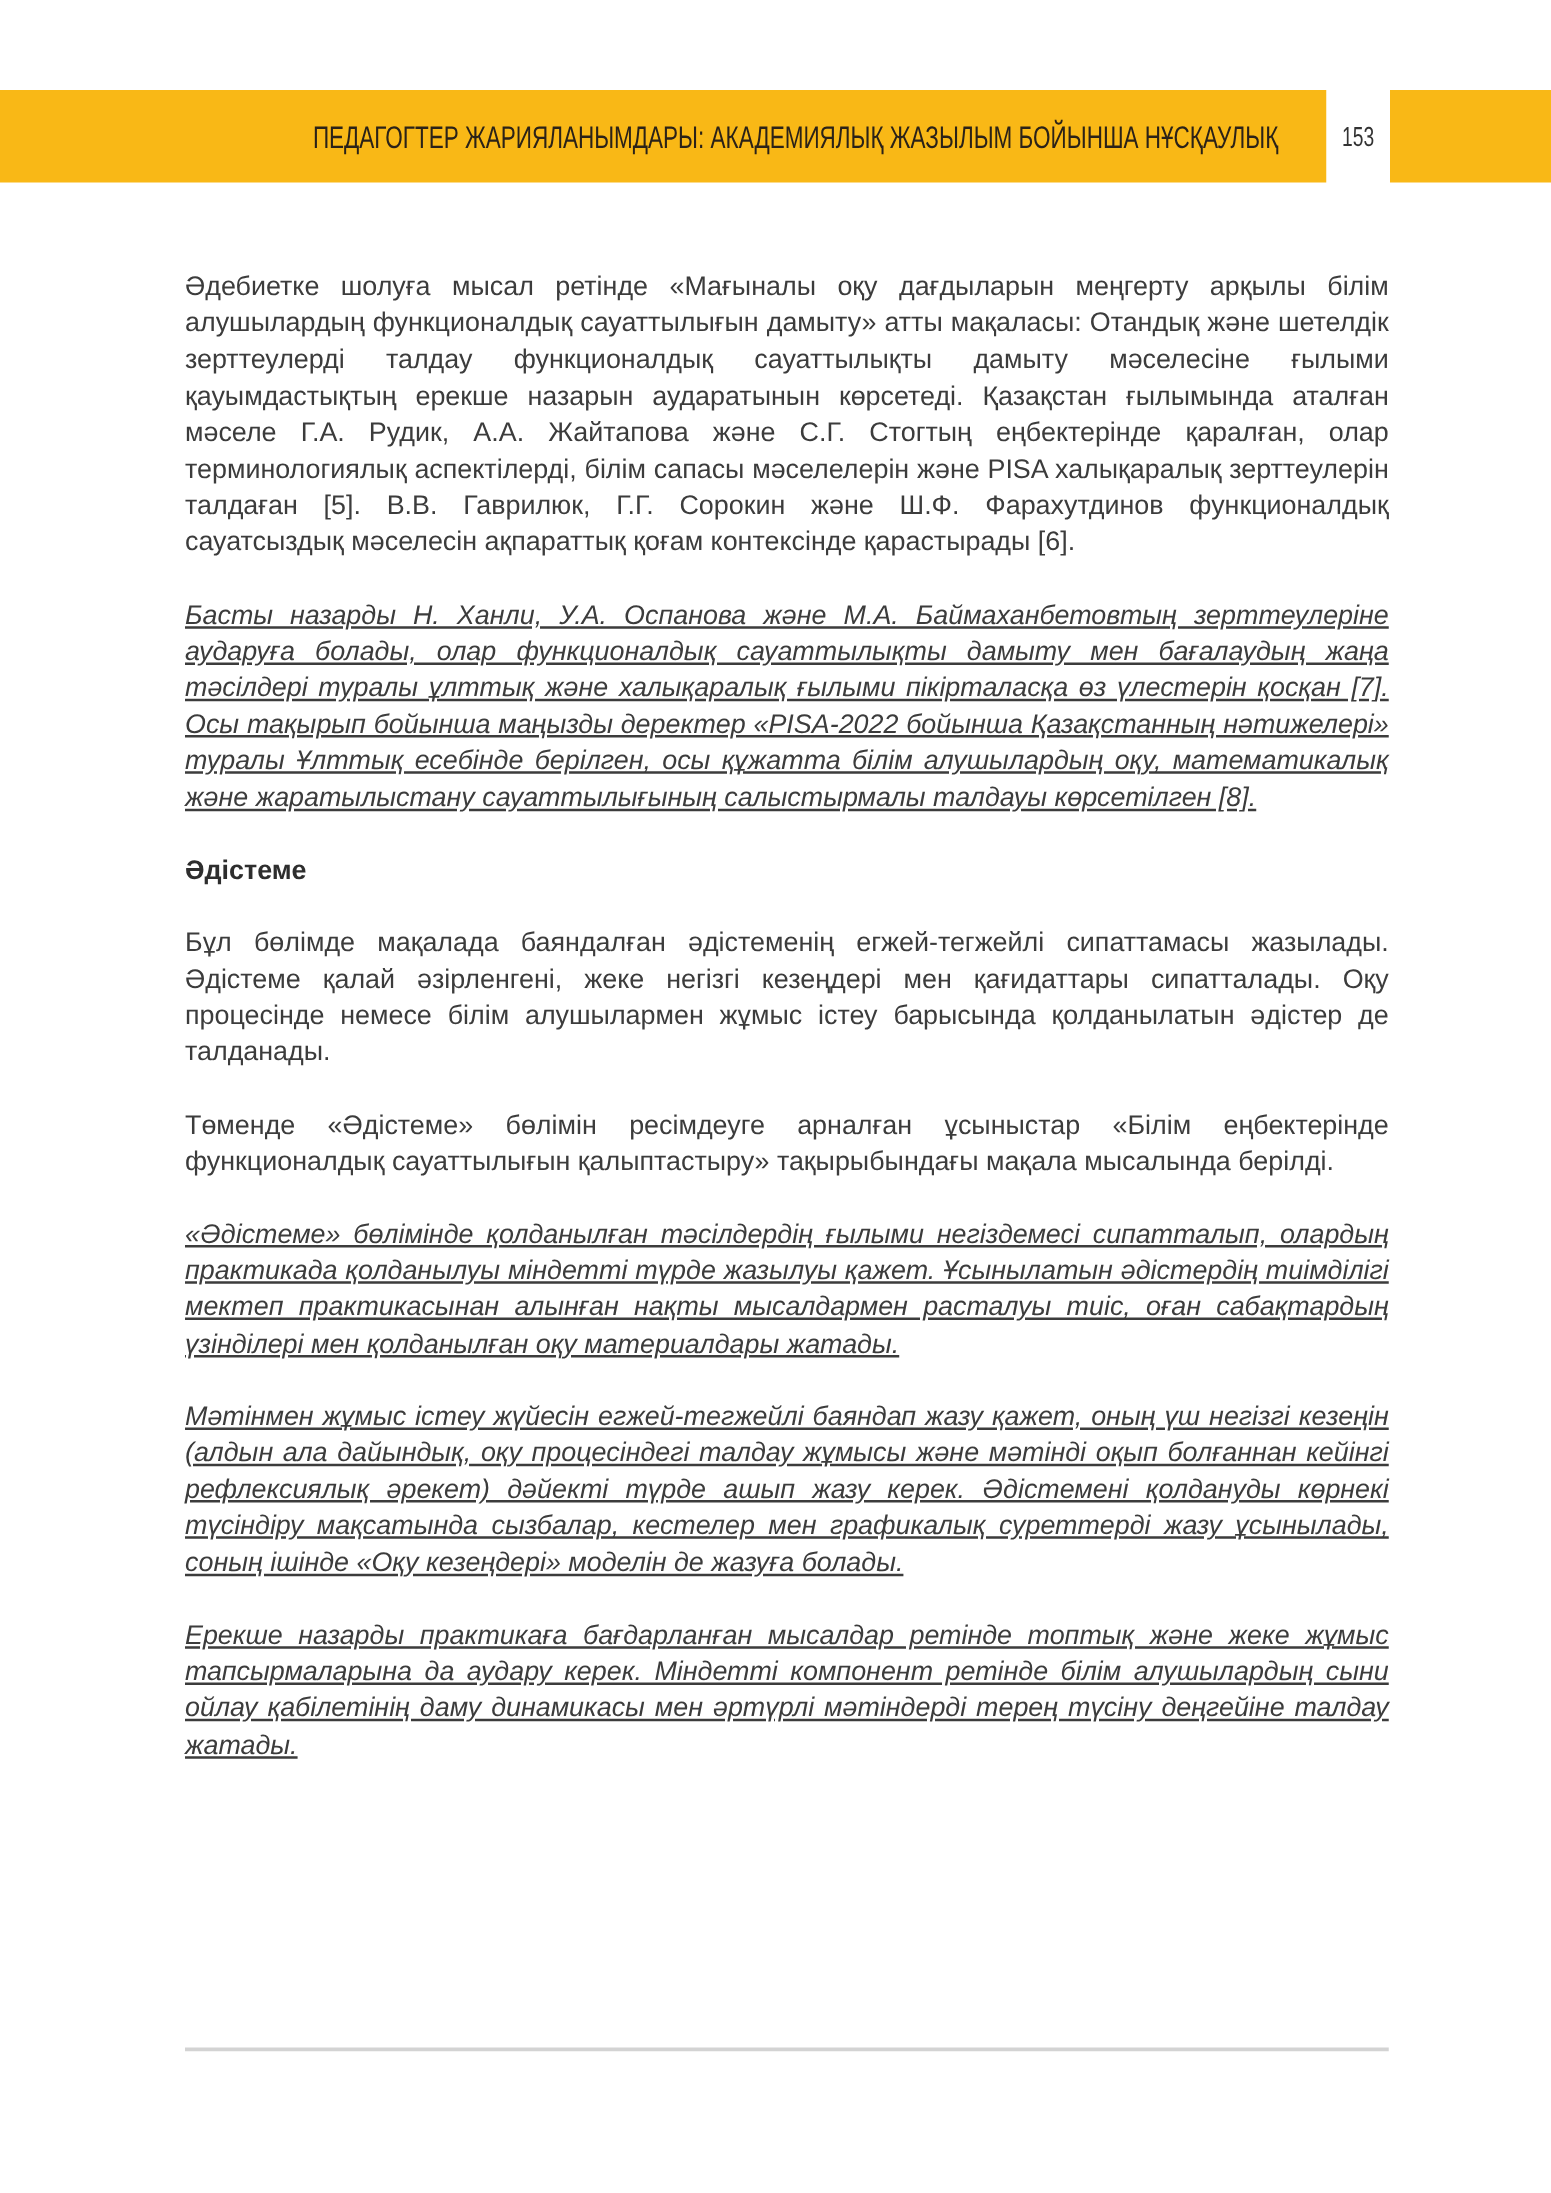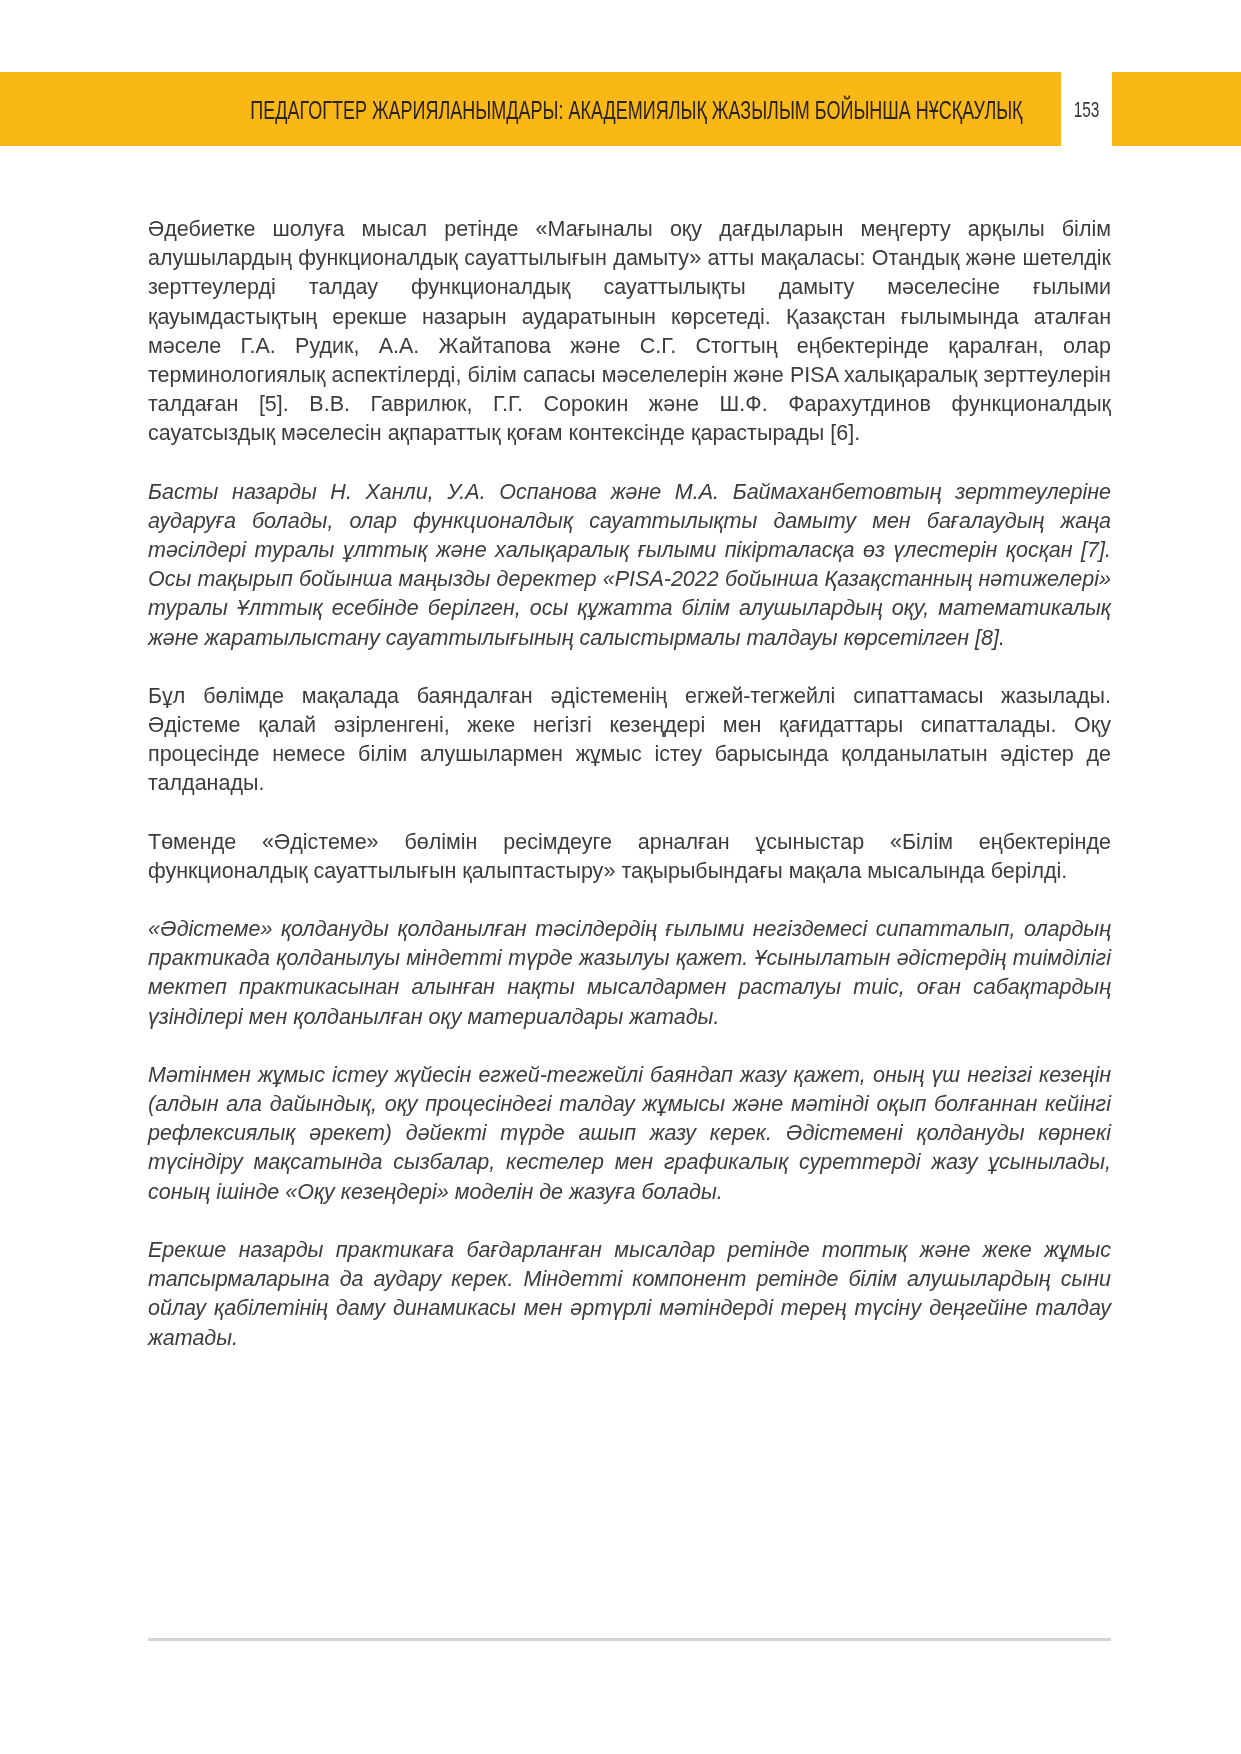--- a/index.html
+++ b/index.html
@@ -12,38 +12,39 @@
                   font-size: 25px; color: #2b2218; letter-spacing: 0px;
                   transform: scaleX(0.72); transform-origin: right center; white-space: nowrap; }
   .page-number { position: absolute; left: 1061px; top: 72px; width: 51px; height: 74px;
                  line-height: 76px; text-align: center; font-size: 22px; color: #333;
                  transform: scaleX(0.7); }
   .header-block { position: absolute; left: 1112px; top: 72px; width: 129px; height: 74px;
                   background: #f9b816; }
   .content { position: absolute; left: 148px; top: 215px; width: 963px; }
   .para { margin: 0 0 29px 0; font-size: 21.5px; line-height: 29.2px; text-align: justify;
           color: #3c3c3c; }
-  .para.italic { font-style: italic; }
+  .para.italic { font-style: italic; text-decoration: underline; }
   .para .run-italic { }
   .heading { font-size: 21.5px; font-weight: bold; margin: 0 0 29px 0; line-height: 29px; color: #2e2e2e; }
   .footer-rule { position: absolute; left: 148px; top: 1638px; width: 963px; height: 3px;
                  background: #d3d3d3; }
 </style>
 </head>
 <body>
 
 <div class="header-bar">
   <div class="header-title">ПЕДАГОГТЕР ЖАРИЯЛАНЫМДАРЫ: АКАДЕМИЯЛЫҚ ЖАЗЫЛЫМ БОЙЫНША НҰСҚАУЛЫҚ</div>
 </div>
 <div class="page-number">153</div>
 <div class="header-block"></div>
 
 <div class="content">
   <p class="para"><span>Әдебиетке шолуға мысал ретінде «Мағыналы оқу дағдыларын меңгерту арқылы білім алушылардың функционалдық сауаттылығын дамыту» атты мақаласы: </span><span class="run-italic">Отандық және шетелдік зерттеулерді талдау функционалдық сауаттылықты дамыту мәселесіне ғылыми қауымдастықтың ерекше назарын аударатынын көрсетеді. Қазақстан ғылымында аталған мәселе Г.А. Рудик, А.А. Жайтапова және С.Г. Стогтың еңбектерінде қаралған, олар терминологиялық аспектілерді, білім сапасы мәселелерін және PISA халықаралық зерттеулерін талдаған [5]. В.В. Гаврилюк, Г.Г. Сорокин және Ш.Ф. Фарахутдинов функционалдық сауатсыздық мәселесін ақпараттық қоғам контексінде қарастырады [6].</span></p>
   <p class="para italic">Басты назарды Н. Ханли, У.А. Оспанова және М.А. Баймаханбетовтың зерттеулеріне аударуға болады, олар функционалдық сауаттылықты дамыту мен бағалаудың жаңа тәсілдері туралы ұлттық және халықаралық ғылыми пікірталасқа өз үлестерін қосқан [7]. Осы тақырып бойынша маңызды деректер «PISA-2022 бойынша Қазақстанның нәтижелері» туралы Ұлттық есебінде берілген, осы құжатта білім алушылардың оқу, математикалық және жаратылыстану сауаттылығының салыстырмалы талдауы көрсетілген [8].</p>
+  <h2 class="heading">Әдістеме</h2>
   <p class="para">Бұл бөлімде мақалада баяндалған әдістеменің егжей-тегжейлі сипаттамасы жазылады. Әдістеме қалай әзірленгені, жеке негізгі кезеңдері мен қағидаттары сипатталады. Оқу процесінде немесе білім алушылармен жұмыс істеу барысында қолданылатын әдістер де талданады.</p>
   <p class="para">Төменде «Әдістеме» бөлімін ресімдеуге арналған ұсыныстар «Білім еңбектерінде функционалдық сауаттылығын қалыптастыру» тақырыбындағы мақала мысалында берілді.</p>
-  <p class="para italic">«Әдістеме» қолдануды қолданылған тәсілдердің ғылыми негіздемесі сипатталып, олардың практикада қолданылуы міндетті түрде жазылуы қажет. Ұсынылатын әдістердің тиімділігі мектеп практикасынан алынған нақты мысалдармен расталуы тиіс, оған сабақтардың үзінділері мен қолданылған оқу материалдары жатады.</p>
+  <p class="para italic">«Әдістеме» бөлімінде қолданылған тәсілдердің ғылыми негіздемесі сипатталып, олардың практикада қолданылуы міндетті түрде жазылуы қажет. Ұсынылатын әдістердің тиімділігі мектеп практикасынан алынған нақты мысалдармен расталуы тиіс, оған сабақтардың үзінділері мен қолданылған оқу материалдары жатады.</p>
   <p class="para italic">Мәтінмен жұмыс істеу жүйесін егжей-тегжейлі баяндап жазу қажет, оның үш негізгі кезеңін (алдын ала дайындық, оқу процесіндегі талдау жұмысы және мәтінді оқып болғаннан кейінгі рефлексиялық әрекет) дәйекті түрде ашып жазу керек. Әдістемені қолдануды көрнекі түсіндіру мақсатында сызбалар, кестелер мен графикалық суреттерді жазу ұсынылады, соның ішінде «Оқу кезеңдері» моделін де жазуға болады.</p>
   <p class="para italic">Ерекше назарды практикаға бағдарланған мысалдар ретінде топтық және жеке жұмыс тапсырмаларына да аудару керек. Міндетті компонент ретінде білім алушылардың сыни ойлау қабілетінің даму динамикасы мен әртүрлі мәтіндерді терең түсіну деңгейіне талдау жатады.</p>
 </div>
 
 <div class="footer-rule"></div>
 
 </body></html>

